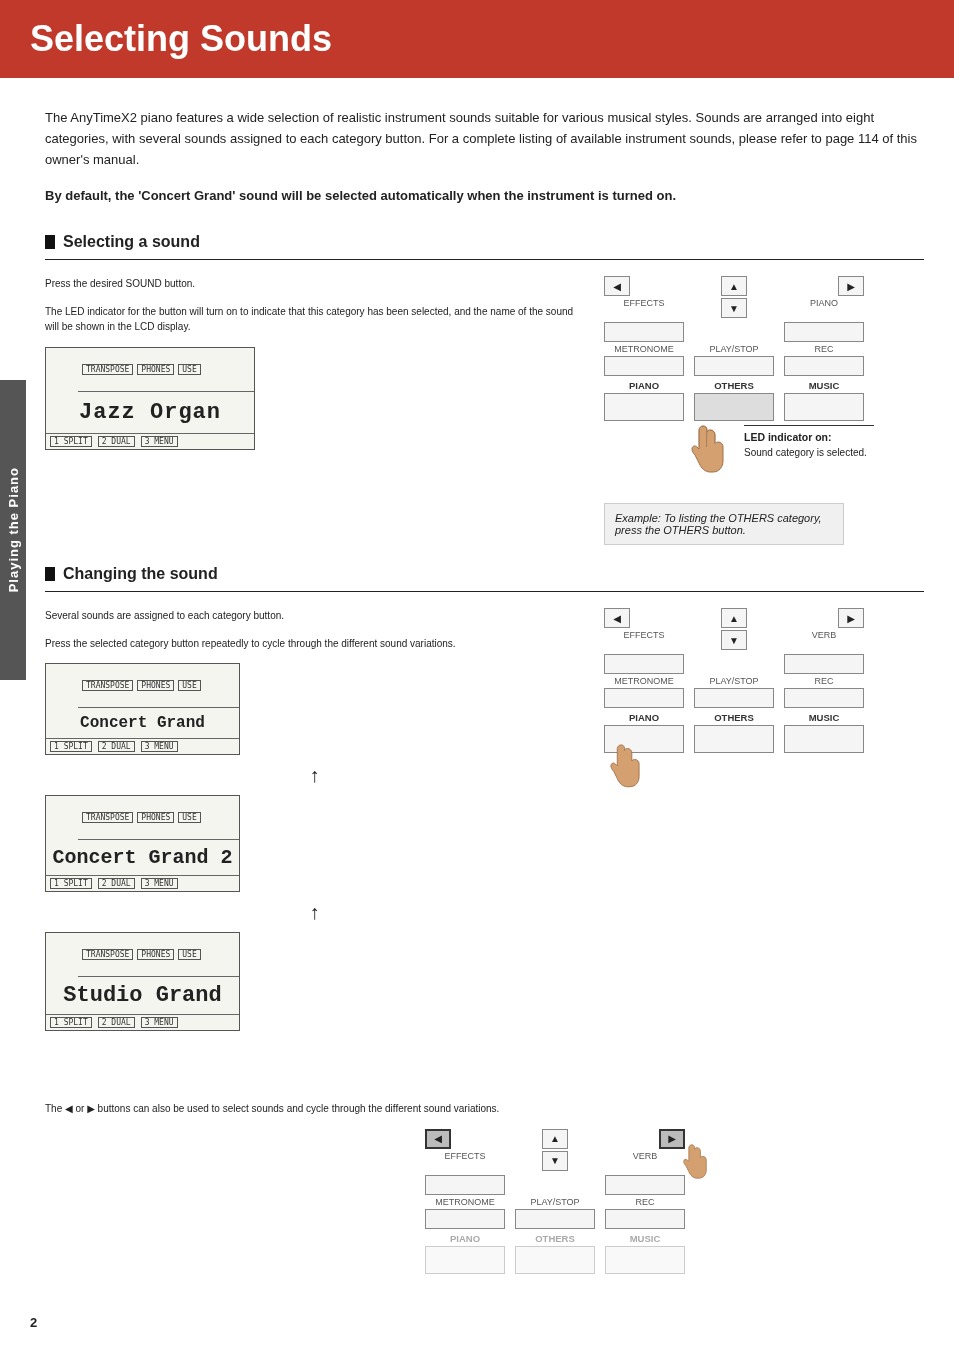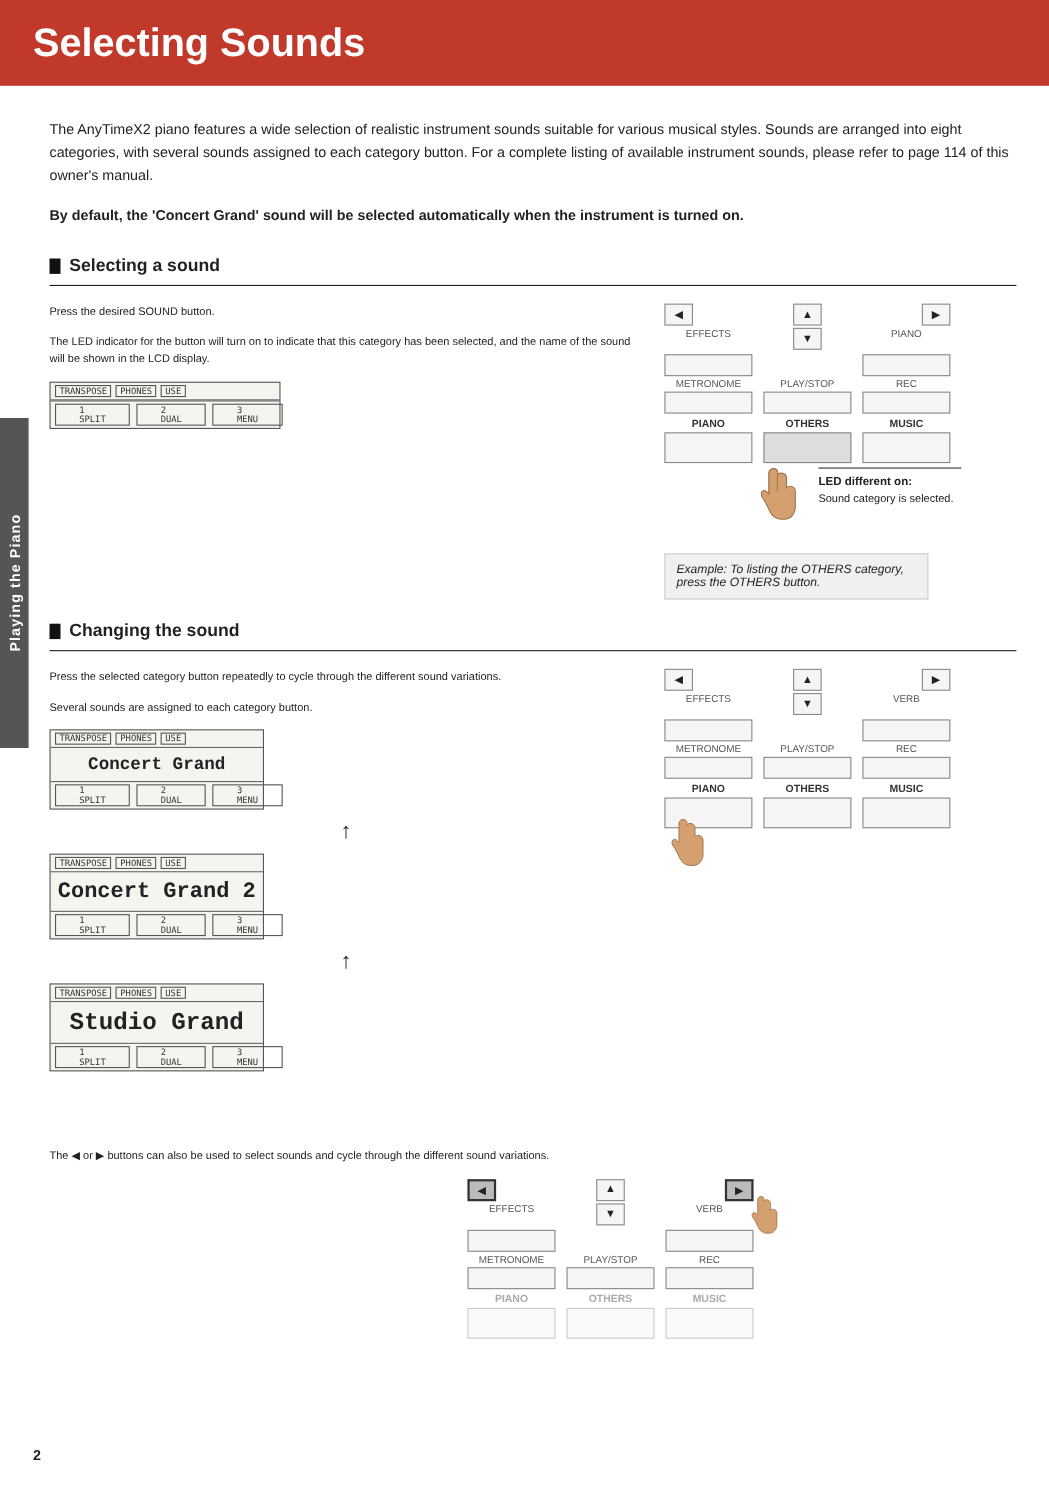--- a/index.html
+++ b/index.html
@@ -115,23 +115,24 @@
       width: 210px;
       margin: 10px 0;
       padding: 0;
       font-family: monospace;
     }
     .lcd-top-bar {
       display: flex;
       border-bottom: 1px solid #666;
       font-size: 8px;
       color: #333;
-      padding: 2px 4px;
+      padding: 16px 4px;
       gap: 4px;
       align-items: flex-end;
+      margin-left: 32px;
     }
     .lcd-top-bar span {
       border: 1px solid #555;
       padding: 0 3px;
       font-size: 8px;
     }
     .lcd-main {
       font-size: 22px;
       font-weight: bold;
       text-align: center;
@@ -142,21 +143,21 @@
     .lcd-bottom-bar {
       display: flex;
       border-top: 1px solid #666;
       font-size: 8px;
       color: #333;
       padding: 2px 4px;
       gap: 6px;
     }
     .lcd-bottom-bar span {
       border: 1px solid #555;
-      padding: 0 21px;
+      padding: 0 3px;
       font-size: 8px;
     }
 
     
     .example-note {
       font-size: 11px;
       font-style: italic;
       background: #f0f0f0;
       padding: 8px 10px;
       margin-top: 8px;
@@ -261,20 +262,21 @@
       <div class="col-left">
         <p class="body-text">Press the desired SOUND button.</p>
         <p class="body-text">The LED indicator for the button will turn on to indicate that this category has been selected, and the name of the sound will be shown in the LCD display.</p>
 
         <div class="lcd-display">
           <div class="lcd-top-bar">
             <span>TRANSPOSE</span>
             <span>PHONES</span>
             <span>USE</span>
           </div>
+          <div class="lcd-main">Jazz Organ</div>
           <div class="lcd-bottom-bar">
             <span>1 SPLIT</span>
             <span>2 DUAL</span>
             <span>3 MENU</span>
           </div>
         </div>
       </div>
 
       <div class="col-right">
         <div class="piano-diagram">
@@ -328,21 +330,21 @@
             <div style="position:absolute; left:76px; top:0px;">
               
               <svg width="55" height="55" viewBox="0 0 55 55" style="transform:scaleX(-1)">
                 <path d="M28 5 C28 2 30 1 32 1 C34 1 36 3 36 5 L36 24 L38 22 C40 20 43 21 43 24 C43 26 42 28 40 30 L36 38 C34 43 30 47 25 47 L22 47 C16 47 12 42 12 36 L12 22 C12 19 14 17 17 17 C18 17 19 17.5 20 18.5 L20 10 C20 7 22 5 25 5 C26.5 5 27.5 5.8 28 7 Z" fill="#d4a070" stroke="#a0724a" stroke-width="1"></path>
                 <path d="M20 18.5 L20 10 C20 7 22 5 25 5 C27 5 28.5 6.5 28.5 9 L28.5 22 L28 5 C28 2 30 1 32 1 C34 1 36 3 36 5 L36 22" fill="none" stroke="#a0724a" stroke-width="0.5"></path>
               </svg>
             </div>
 
             <div style="position:absolute; right:-10px; top:0px; width:130px;">
               <div style="border-top:1px solid #333; margin-bottom:3px;"></div>
-              <span style="font-weight:bold; font-size:10.5px;">LED different on:</span>
+              <span style="font-weight:bold; font-size:10.5px;">LED indicator on:</span>
               <br>
               <span style="font-size:10px;">Sound category is selected.</span>
             </div>
           </div>
 
           <div class="example-note">
             <span>Example: To listing the OTHERS category, press the OTHERS button.</span>
           </div>
         </div>
       </div>
@@ -351,22 +353,22 @@
 
   <div class="changing-section">
     <div class="section-heading">
       <span>Changing the sound</span>
     </div>
     <hr class="section-divider">
 
     <div class="two-col">
 
       <div class="col-left">
+        <p class="body-text">Several sounds are assigned to each category button.</p>
         <p class="body-text">Press the selected category button repeatedly to cycle through the different sound variations.</p>
-        <p class="body-text">Several sounds are assigned to each category button.</p>
 
         <div class="lcd-display lcd-small">
           <div class="lcd-top-bar">
             <span>TRANSPOSE</span>
             <span>PHONES</span>
             <span>USE</span>
           </div>
           <div style="font-size:16px; font-weight:bold; text-align:center; padding:6px 4px; font-family:'Courier New',monospace;">Concert Grand</div>
           <div class="lcd-bottom-bar">
             <span>1 SPLIT</span>

